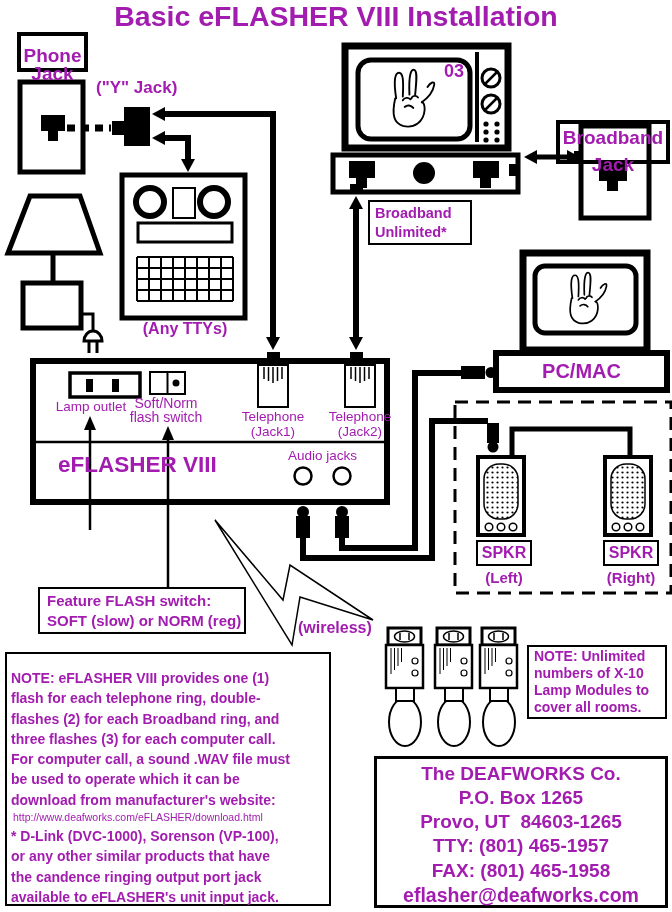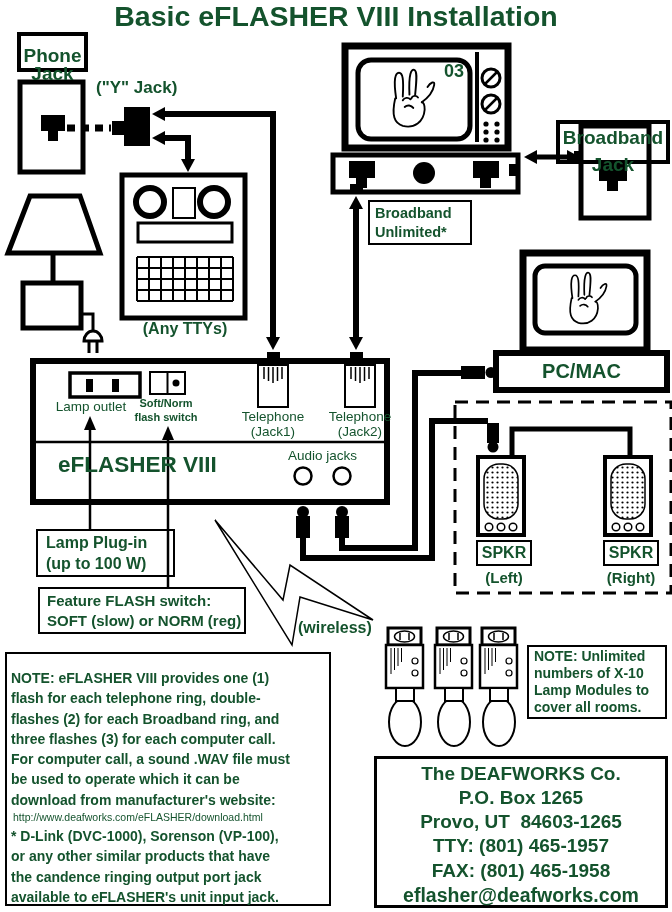--- a/index.html
+++ b/index.html
@@ -1,17 +1,17 @@
 <!DOCTYPE html>
 <html><head>
 <meta charset="utf-8">
 <style>
   html,body{margin:0;padding:0;background:#fff;}
   #stage{position:relative;width:672px;height:912px;background:#fff;overflow:hidden;
-         font-family:"Liberation Sans",sans-serif;color:#14532d;}
+         font-family:"Liberation Sans",sans-serif;color:#a21caf;}
   #wires{position:absolute;left:0;top:0;z-index:0;}
   .abs{position:absolute;z-index:1;box-sizing:border-box;}
   .b{font-weight:bold;}
   .ctr{text-align:center;}
   .pre{white-space:pre-line;}
   .box{border:2px solid #000;}
 </style>
 </head>
 <body>
 
@@ -236,31 +236,29 @@
 <div class="abs b" style="left:444px;top:61px;width:26px;font-size:18px;">03</div>
 
 <div class="abs b ctr pre" style="left:556px;top:92px;width:114px;height:44px;border:4px solid #000;font-size:19px;line-height:27px;margin-top:28px;">Broadband Jack</div>
 
 <div class="abs b pre box" style="left:368px;top:200px;width:104px;height:45px;font-size:14.5px;line-height:19px;padding:2px 0 0 5px;">Broadband
 Unlimited*</div>
 
 <div class="abs" style="left:30px;top:358px;width:360px;height:147px;border:6px solid #000;"></div>
 
 <div class="abs ctr" style="left:47px;top:399px;width:88px;font-size:13.5px;">Lamp outlet</div>
-<div class="abs ctr pre" style="left:128px;top:397px;width:76px;font-size:11px;line-height:13.5px;font-weight:bold;">Soft/Norm
+<div class="abs ctr pre" style="left:128px;top:397px;width:76px;font-size:14px;line-height:13.5px;">Soft/Norm
 flash switch</div>
 <div class="abs ctr pre" style="left:238px;top:409px;width:70px;font-size:13.5px;line-height:15px;">Telephone
 (Jack1)</div>
 <div class="abs ctr pre" style="left:325px;top:409px;width:70px;font-size:13.5px;line-height:15px;">Telephone
 (Jack2)</div>
 <div class="abs b" style="left:58px;top:452px;width:220px;font-size:22.5px;">eFLASHER VIII</div>
 <div class="abs" style="left:288px;top:448px;width:90px;font-size:13.5px;">Audio jacks</div>
 
-<div class="abs b pre" style="left:36px;top:529px;width:139px;height:48px;border:2.5px solid #000;font-size:16px;line-height:21px;padding:1px 0 0 8px;">Lamp Plug-in
-(up to 100 W)</div>
 <div class="abs b pre" style="left:38px;top:587px;width:208px;height:47px;border:2.5px solid #000;font-size:15px;line-height:20px;padding:2px 0 0 7px;">Feature FLASH switch:
 SOFT (slow) or NORM (reg)</div>
 <div class="abs b" style="left:298px;top:619px;width:92px;font-size:16px;">(wireless)</div>
 
 <div class="abs b ctr" style="left:493px;top:350px;width:177px;height:43px;border:6px solid #000;font-size:20px;line-height:30px;">PC/MAC</div>
 
 
 <div class="abs b ctr" style="left:476px;top:540px;width:56px;height:26px;border:2px solid #000;font-size:16px;line-height:22px;">SPKR</div>
 <div class="abs b ctr" style="left:464px;top:569px;width:80px;font-size:15px;">(Left)</div>
 <div class="abs b ctr" style="left:603px;top:540px;width:56px;height:26px;border:2px solid #000;font-size:16px;line-height:22px;">SPKR</div>

